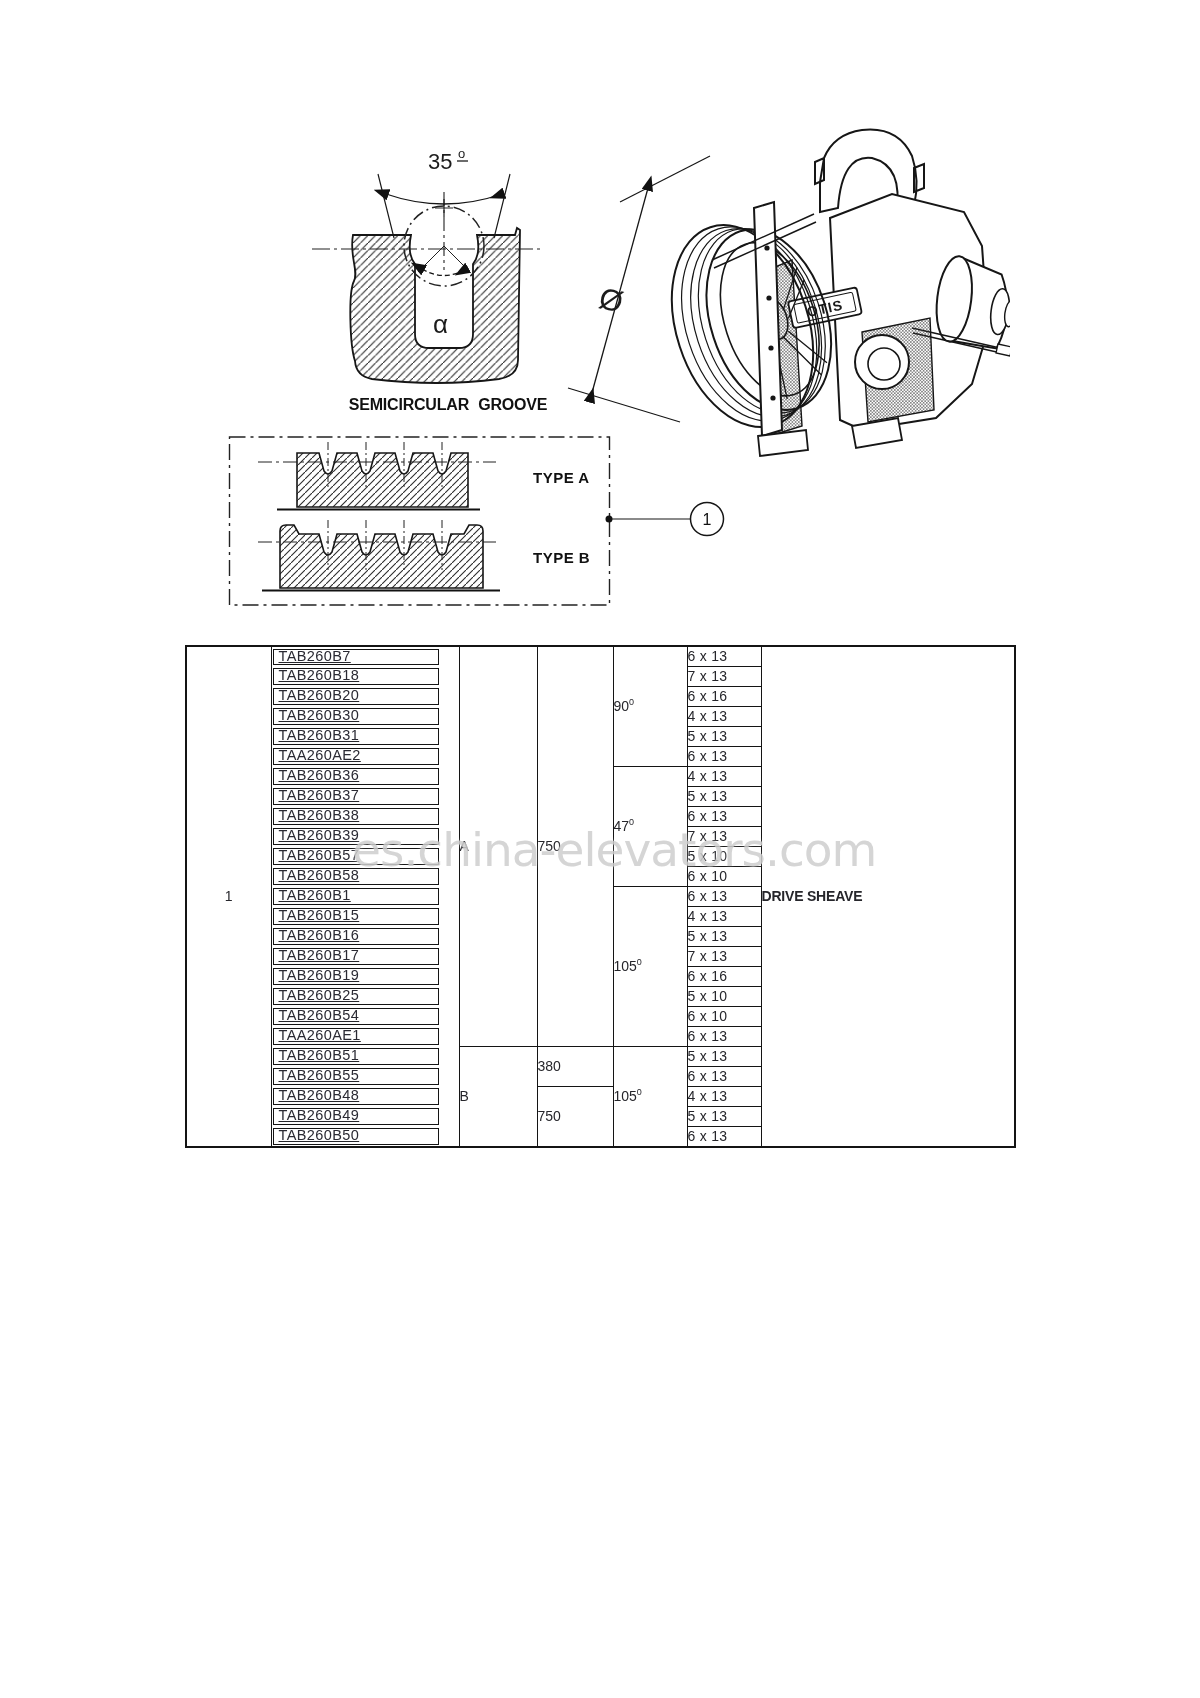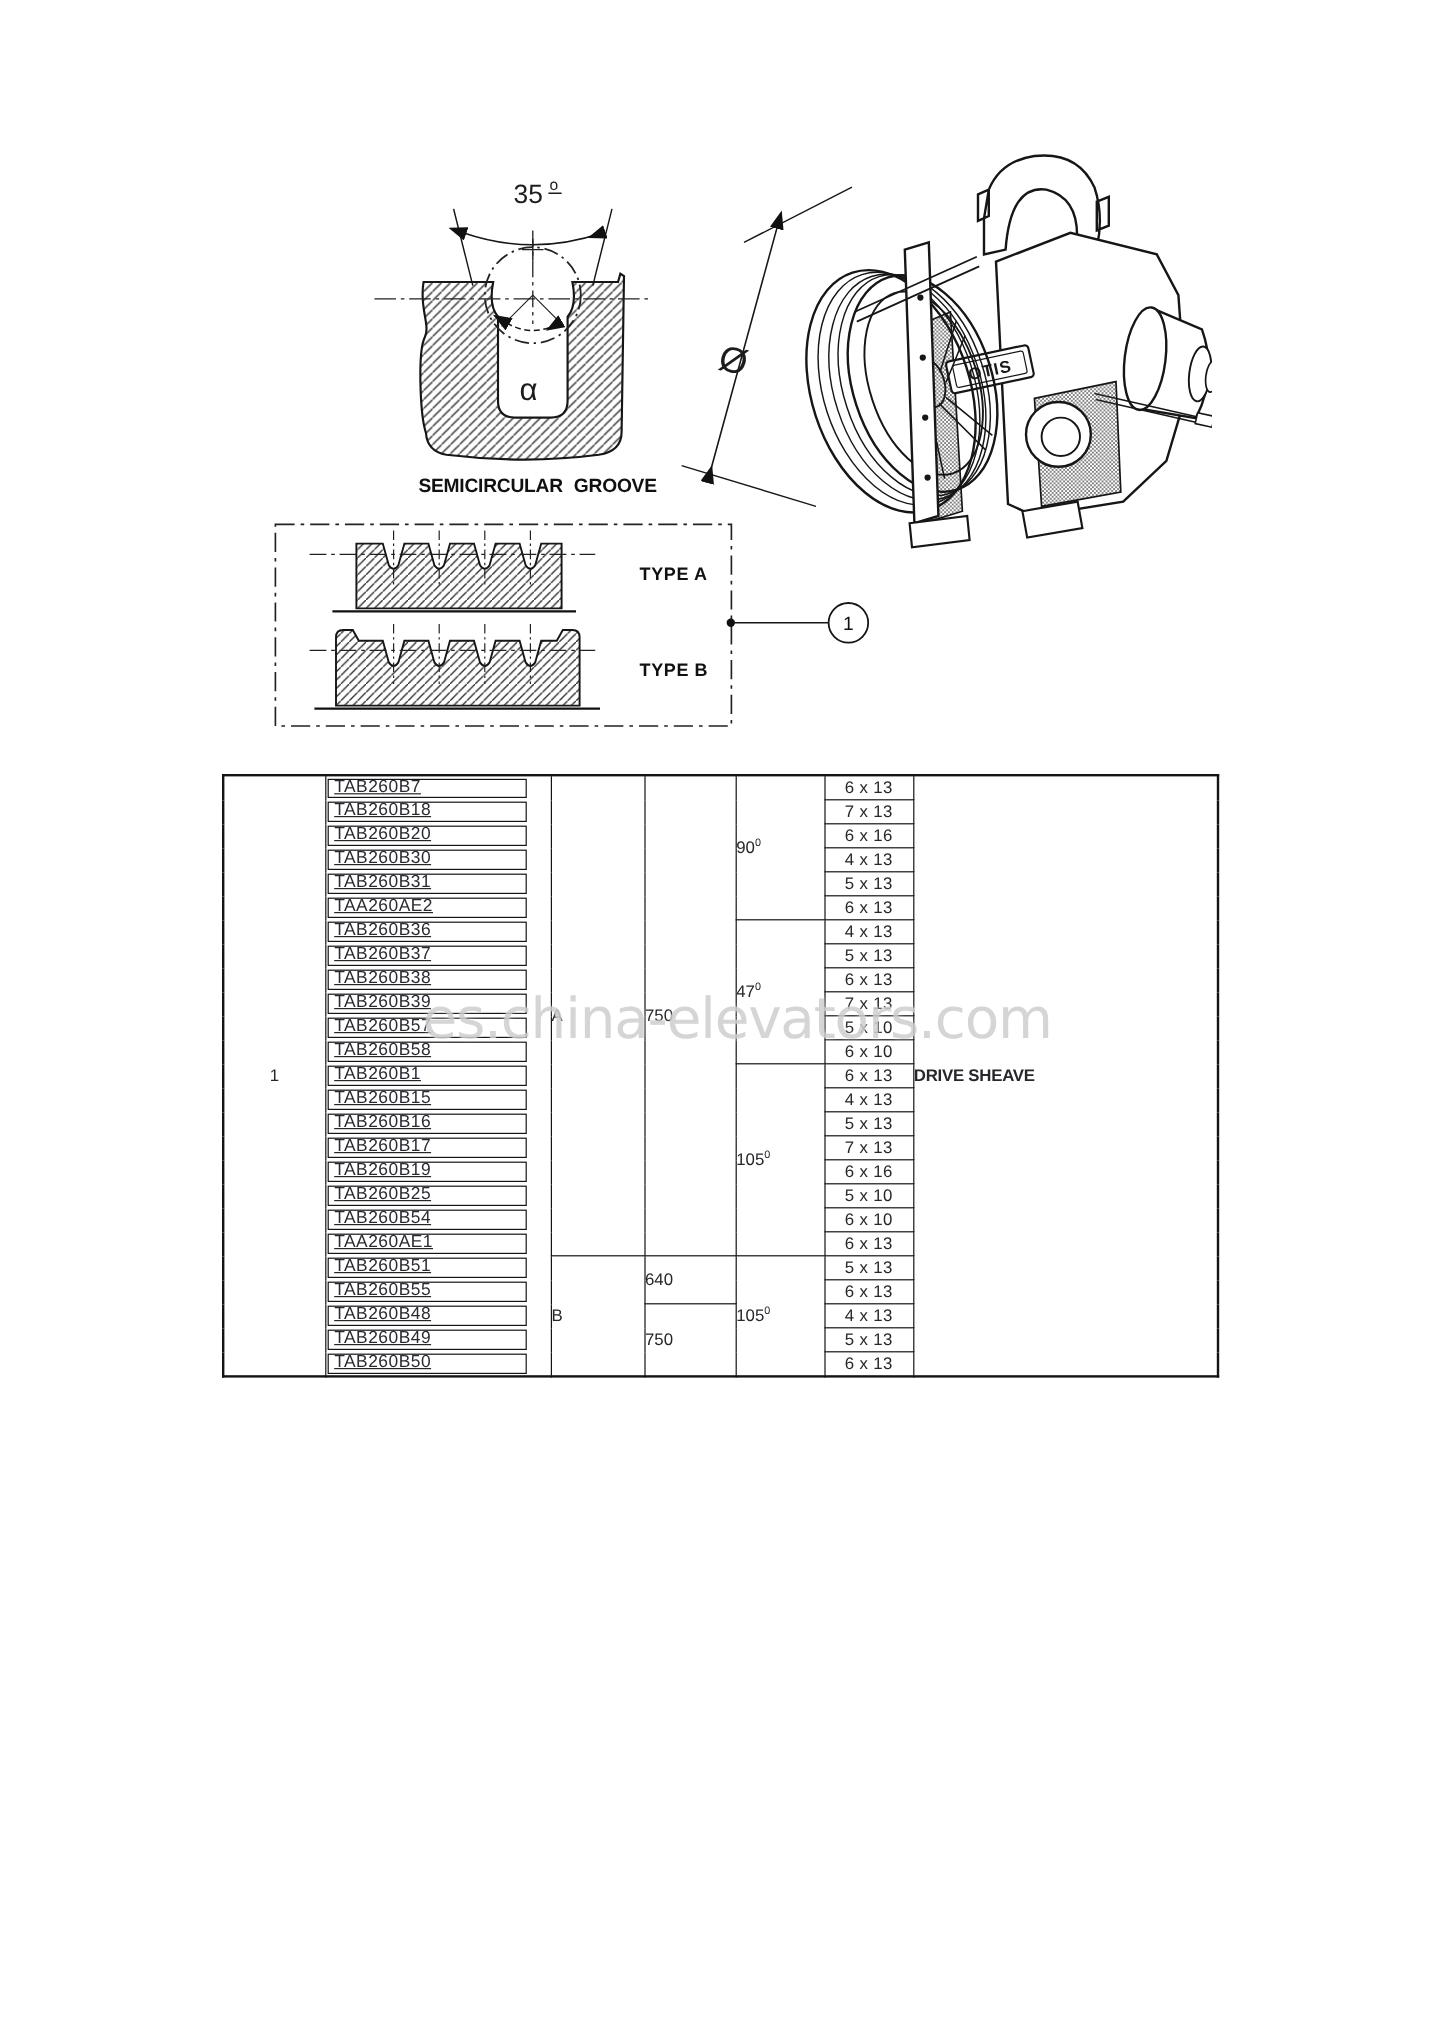--- a/index.html
+++ b/index.html
@@ -20,21 +20,21 @@
               border:2px solid #141414;}
   table.parts td{padding:0;height:19px;line-height:19px;vertical-align:middle;
                  font-size:14px;color:#26262b;overflow:hidden;white-space:nowrap;}
   td.col-item{border-right:1.6px solid #141414;text-align:center;font-size:15px;line-height:normal;}
   td.col-part{border-right:1.6px solid #141414;text-decoration:underline;}
   .part-box{box-sizing:border-box;height:16.5px;margin:1px 20px 1px 1px;
             border:1.5px solid #141414;line-height:13.5px;padding-left:5px;
             font-size:14.5px;letter-spacing:.4px;color:#2a2a33;}
   td.grp{border:1.6px solid #141414;text-align:left;line-height:normal;}
   td.col-angle sup{font-size:9px;vertical-align:super;line-height:0;}
-  td.col-rope{border:1.5px solid #141414;text-align:center;font-size:13.5px;letter-spacing:.3px;color:#2a2a33;}
+  td.col-rope{border:1.5px solid #141414;font-size:13.5px;letter-spacing:.3px;color:#2a2a33;}
   td.col-desc{text-align:left;padding-left:8px;font-weight:bold;font-size:15px;
               letter-spacing:-0.2px;line-height:normal;color:#17171c;margin-left:32px;}
   svg text{font-family:"Liberation Sans",sans-serif;}
 </style>
 </head>
 <body>
 
 <div class="page">
 
   <svg id="groove-svg" class="fig" width="240" height="285" viewBox="0 0 240 285">
@@ -315,21 +315,21 @@
           <td class="col-part">
             <div class="part-box">TAA260AE1</div>
           </td>
           <td class="col-rope">6 x 13</td>
         </tr>
         <tr>
           <td class="col-part">
             <div class="part-box">TAB260B51</div>
           </td>
           <td class="grp col-type" rowspan="5">B</td>
-          <td class="grp col-dia" rowspan="2">640</td>
+          <td class="grp col-dia" rowspan="2">380</td>
           <td class="grp col-angle" rowspan="5"><span>105</span><sup>0</sup></td>
           <td class="col-rope">5 x 13</td>
         </tr>
         <tr>
           <td class="col-part">
             <div class="part-box">TAB260B55</div>
           </td>
           <td class="col-rope">6 x 13</td>
         </tr>
         <tr>

